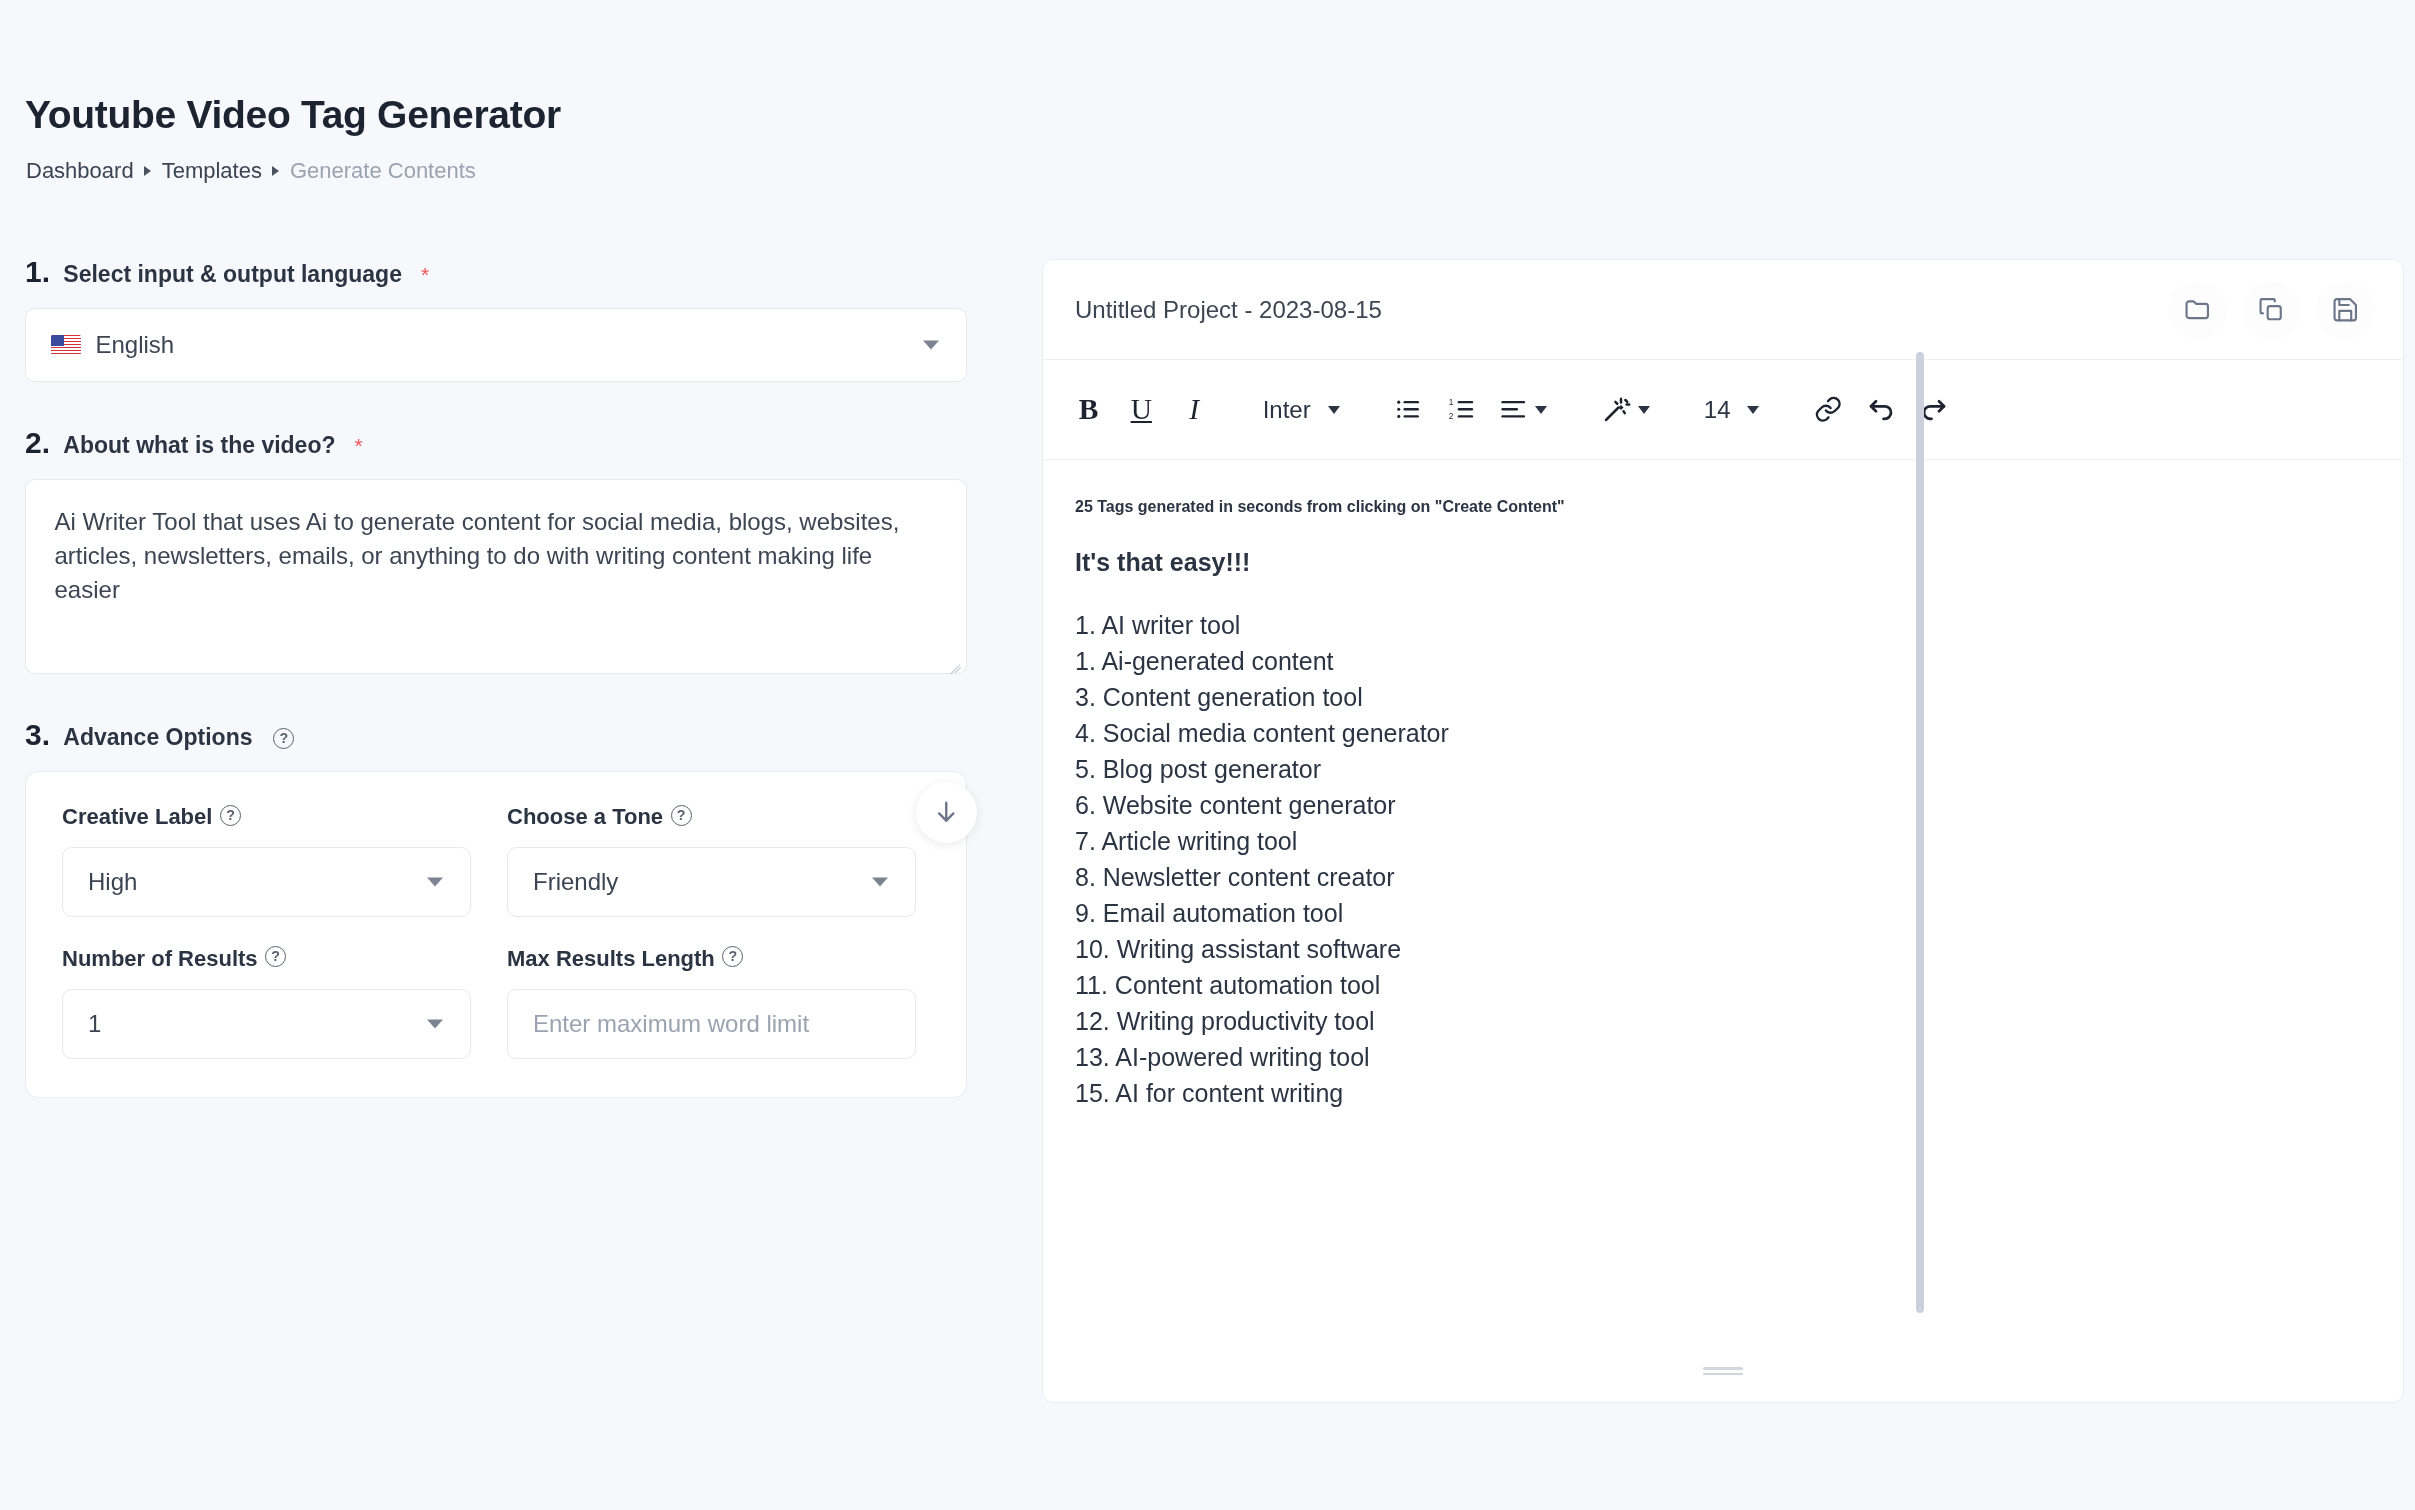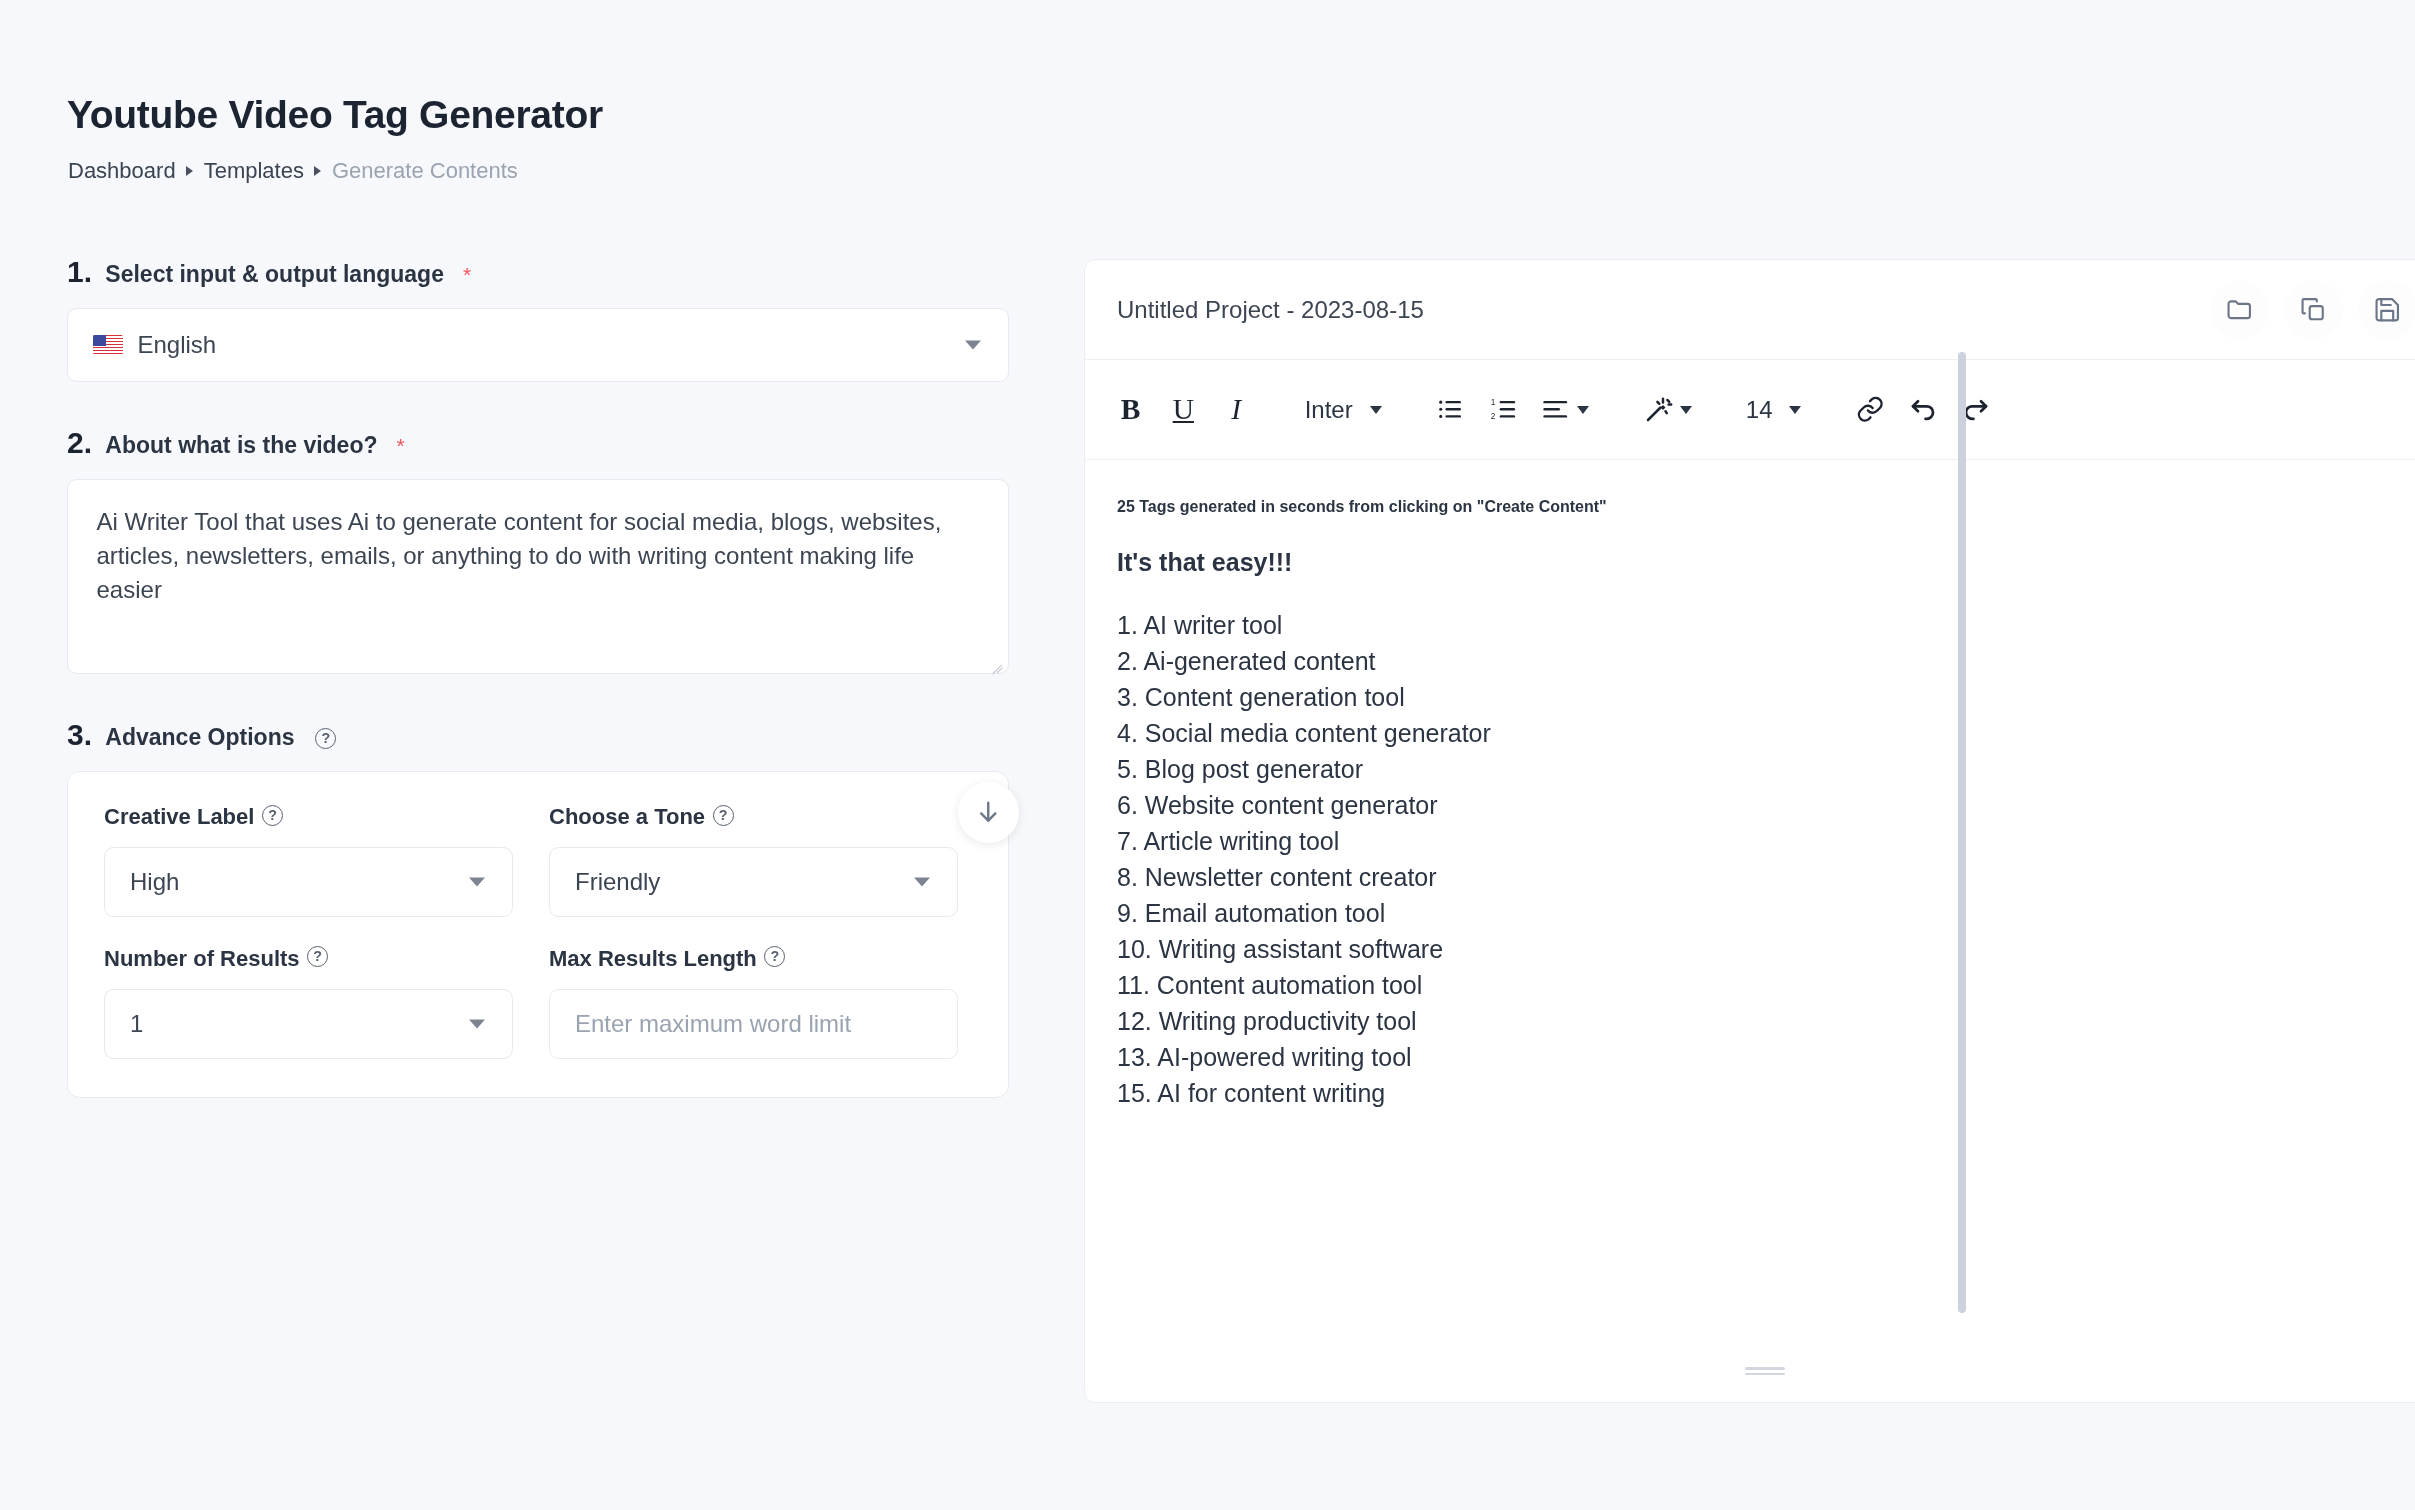--- a/index.html
+++ b/index.html
@@ -10,21 +10,20 @@
     background: #f7f8fb;
     font-family: "Liberation Sans", sans-serif;
     overflow: hidden;
   }
 
   .page {
     position: relative;
     width: 1928px;
     height: 1510px;
     background: #f7f8fb;
-    margin-left: 42px;
   }
 
   
   .page-title {
     position: absolute;
     left: 25px;
     top: 93px;
     font-size: 39px;
     font-weight: bold;
     color: #1b2430;
@@ -583,21 +582,21 @@
           <polyline points="16 5 20 9 16 13"></polyline>
         </svg>
       </div>
     </div>
 
     <div class="editor-body">
       <div class="doc-h1">25 Tags generated in seconds from clicking on "Create Content"</div>
       <div class="doc-h2">It's that easy!!!</div>
       <div>
         <div class="doc-line">1. AI writer tool</div>
-        <div class="doc-line">2. Ai-generated content</div>
+        <div class="doc-line">1. Ai-generated content</div>
         <div class="doc-line">3. Content generation tool</div>
         <div class="doc-line">4. Social media content generator</div>
         <div class="doc-line">5. Blog post generator</div>
         <div class="doc-line">6. Website content generator</div>
         <div class="doc-line">7. Article writing tool</div>
         <div class="doc-line">8. Newsletter content creator</div>
         <div class="doc-line">9. Email automation tool</div>
         <div class="doc-line">10. Writing assistant software</div>
         <div class="doc-line">11. Content automation tool</div>
         <div class="doc-line">12. Writing productivity tool</div>

